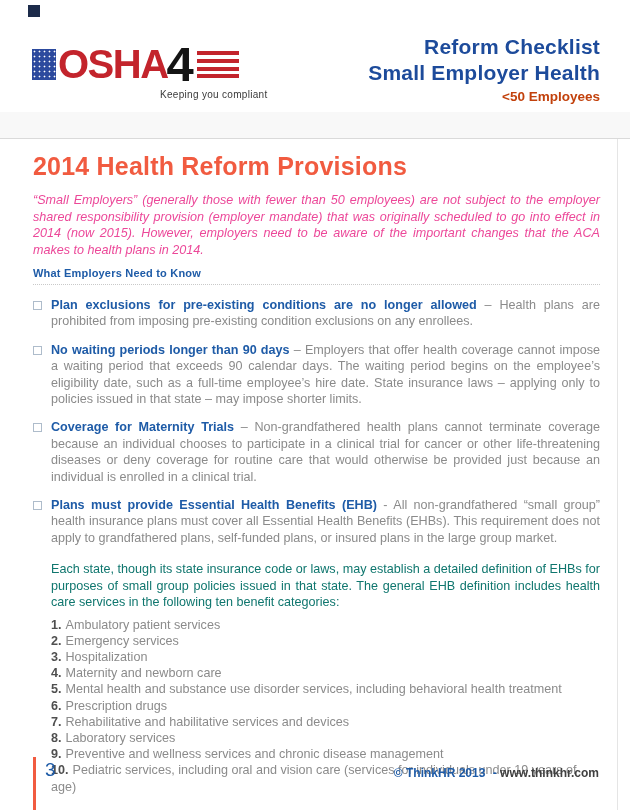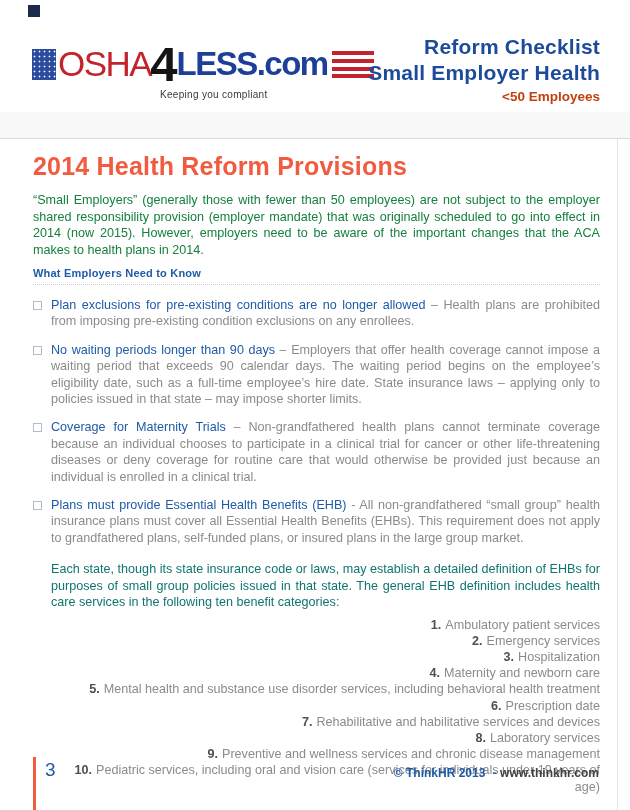--- a/index.html
+++ b/index.html
@@ -14,73 +14,72 @@
   
   .corner-mark { position:absolute; left:28px; top:5px; width:12px; height:12px; background:#1c2b4a; }
 
   .logo { position:absolute; left:32px; top:42px; width:250px; height:58px; }
   .logo-row { display:flex; align-items:center; }
   .flag-canton {
     width:24px; height:31px; background:#2c4a9e; flex:none;
     background-image:radial-gradient(#ffffff 0.8px, rgba(0,0,0,0) 1.1px);
     background-size:5px 5px;
   }
-  .logo-osha { font-size:35px; font-weight:normal; color:#c3242c; letter-spacing:-1.5px; margin-left:2px; }
+  .logo-osha { font-size:40px; font-weight:bold; color:#c3242c; letter-spacing:-1.5px; margin-left:2px; }
   .logo-four { font-size:49px; font-weight:bold; color:#141414; line-height:0.9; margin:0 -1px; }
   .logo-less { font-size:33px; font-weight:bold; color:#1d3f98; letter-spacing:-1.5px; }
   .flag-stripes {
     width:42px; height:27px; margin-left:4px; flex:none;
     background:repeating-linear-gradient(to bottom, #c3242c 0 3.9px, #ffffff 3.9px 7.8px);
   }
   .logo-tagline { position:absolute; left:128px; top:47px; font-size:10px; color:#3a3a3a; letter-spacing:0.3px; }
 
   .header-right { position:absolute; right:30px; top:34px; text-align:right; }
   .header-title { font-size:21px; font-weight:bold; color:#1d4b9b; line-height:26px; letter-spacing:0.2px; }
   .header-sub { font-size:13.5px; font-weight:bold; color:#c2410c; margin-top:3px; }
 
   
   .band { position:absolute; left:0; top:112px; width:630px; height:27px; background:#f8f8f8; border-bottom:1px solid #dadada; }
   .right-edge { position:absolute; left:617px; top:139px; width:1px; height:671px; background:#e5e5e5; }
 
   
   .content { position:absolute; left:33px; top:139px; width:567px; }
   .h1 { margin-top:13px; font-size:25px; font-weight:bold; color:#f15b40; letter-spacing:0.2px; }
-  .intro { margin-top:11px; font-size:12.6px; line-height:16.5px; color:#15803d; text-align:justify; }
+  .intro { margin-top:11px; font-size:12.6px; line-height:16.5px; color:#ec4899; text-align:justify;font-style:italic; }
   .h2 { margin-top:9px; font-size:11px; font-weight:bold; color:#1e5ba7; letter-spacing:0.2px; }
   .divider { margin-top:5px; height:0; border-top:1px dotted #c9c9c9; }
 
   .check-item { display:flex; margin-top:12px; }
   .checkbox { width:9px; height:9px; border:1px solid #aebccb; background:#fff; margin:4px 9px 0 0; flex:none; }
   .check-text { flex:1; font-size:12.6px; line-height:16.4px; color:#8b8b8b; text-align:justify; }
-  .check-title { font-weight:normal; color:#1e5ba7; }
+  .check-title { font-weight:bold; color:#1e5ba7; }
 
   .ehb-para { margin:15px 0 0 18px; font-size:12.6px; line-height:16.4px; color:#0f766e; text-align:justify; }
 
   .benefits { margin:6px 0 0 18px; list-style:none; }
-  .benefit { font-size:12.6px; line-height:16.2px; color:#8b8b8b;text-align:right; }
+  .benefit { font-size:12.6px; line-height:16.2px; color:#8b8b8b; }
   .benefit .num { font-weight:bold; color:#4f4f4f; margin-right:4px; }
 
   
   .footer-bar { position:absolute; left:33px; top:757px; width:3px; height:53px; background:#f15b40; }
   .page-num { position:absolute; left:45px; top:759px; font-size:19px; color:#1e5ba7; }
   .footer-right { position:absolute; right:31px; top:766px; font-size:12px; font-weight:bold; color:#1e5ba7; }
   .footer-right span { margin-left:4px; }
   .footer-right a { color:#404040; text-decoration:none; }
 </style>
 </head>
 <body>
 
 <div class="corner-mark"></div>
 
 <div class="logo">
   <div class="logo-row">
     <div class="flag-canton"></div>
     <span class="logo-osha">OSHA</span>
     <span class="logo-four">4</span>
-    <span class="logo-less">LESS.com</span>
     <div class="flag-stripes"></div>
   </div>
   <div class="logo-tagline">Keeping you compliant</div>
 </div>
 
 <div class="header-right">
   <div class="header-title">Reform Checklist</div>
   <div class="header-title">Small Employer Health</div>
   <div class="header-sub">&lt;50 Employees</div>
 </div>
@@ -127,21 +126,21 @@
   </div>
 
   <p class="ehb-para">Each state, though its state insurance code or laws, may establish a detailed definition of EHBs for purposes of small group policies issued in that state.  The general EHB definition includes health care services in the following ten benefit categories:</p>
 
   <ol class="benefits">
     <li class="benefit"><span class="num">1.</span><span>Ambulatory patient services</span></li>
     <li class="benefit"><span class="num">2.</span><span>Emergency services</span></li>
     <li class="benefit"><span class="num">3.</span><span>Hospitalization</span></li>
     <li class="benefit"><span class="num">4.</span><span>Maternity and newborn care</span></li>
     <li class="benefit"><span class="num">5.</span><span>Mental health and substance use disorder services, including behavioral health treatment</span></li>
-    <li class="benefit"><span class="num">6.</span><span>Prescription date</span></li>
+    <li class="benefit"><span class="num">6.</span><span>Prescription drugs</span></li>
     <li class="benefit"><span class="num">7.</span><span>Rehabilitative and habilitative services and devices</span></li>
     <li class="benefit"><span class="num">8.</span><span>Laboratory services</span></li>
     <li class="benefit"><span class="num">9.</span><span>Preventive and wellness services and chronic disease management</span></li>
     <li class="benefit"><span class="num">10.</span><span>Pediatric services, including oral and vision care (services for individuals under 19 years of age)</span></li>
   </ol>
 </div>
 
 <div class="footer-bar"></div>
 <div class="page-num">3</div>
 <div class="footer-right">

